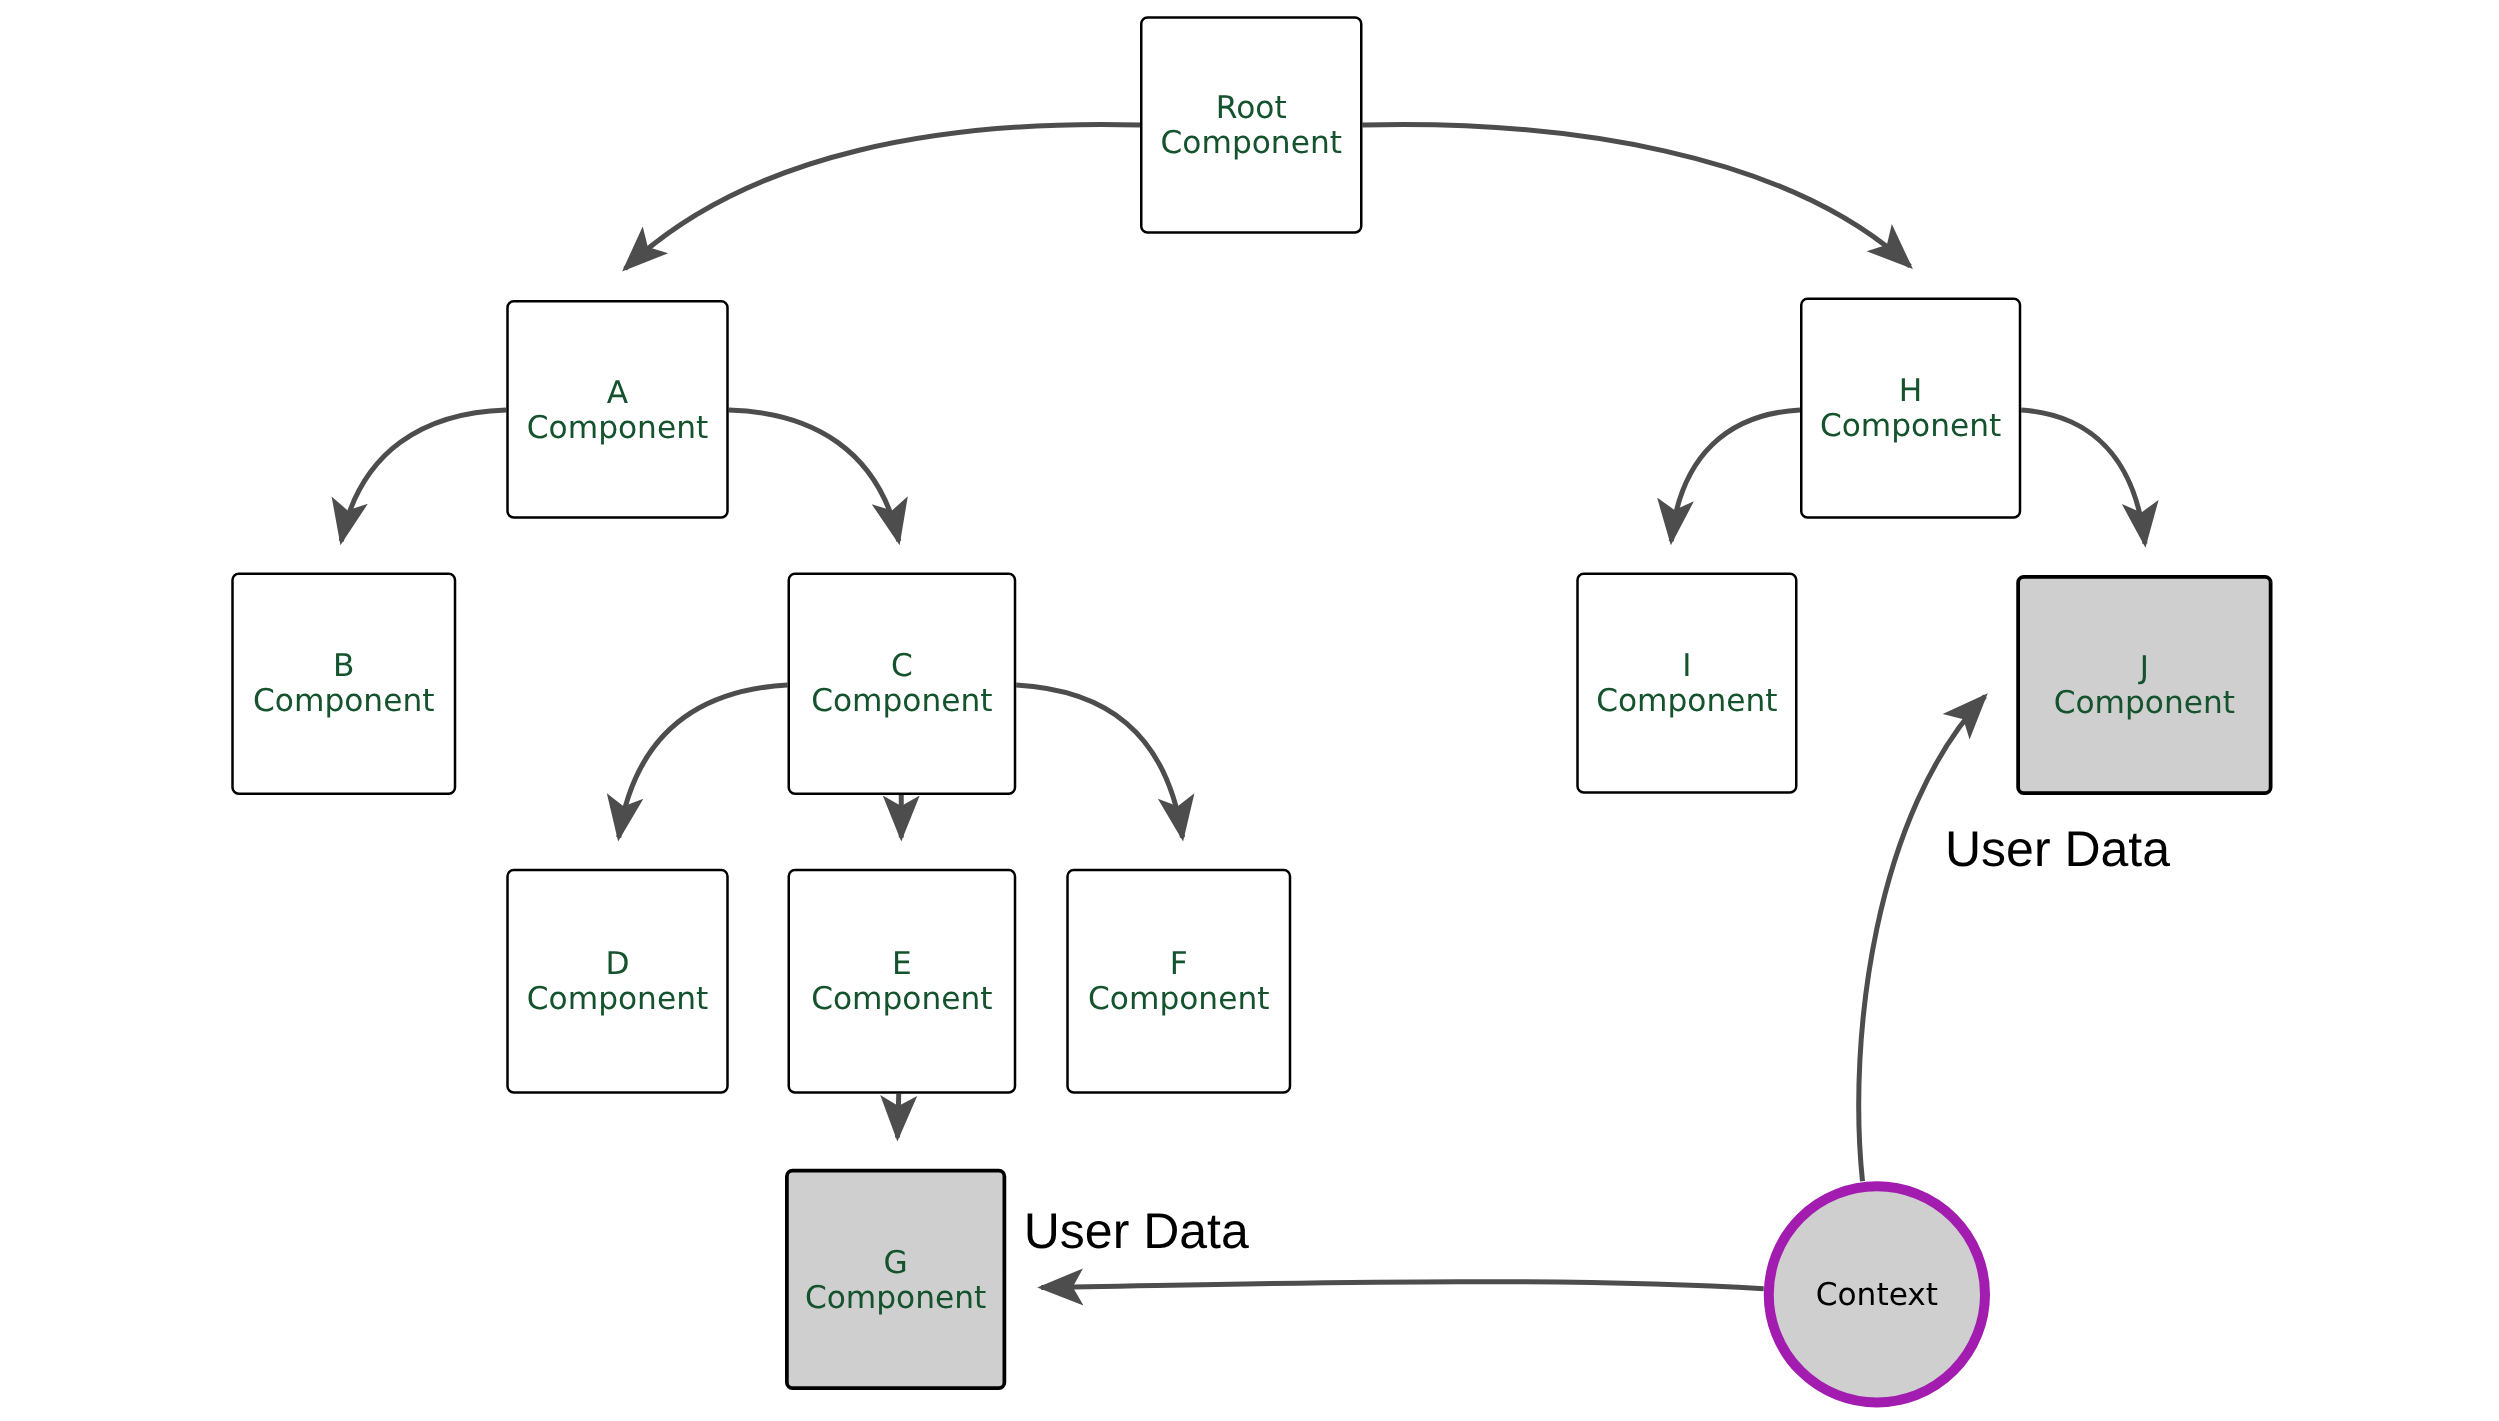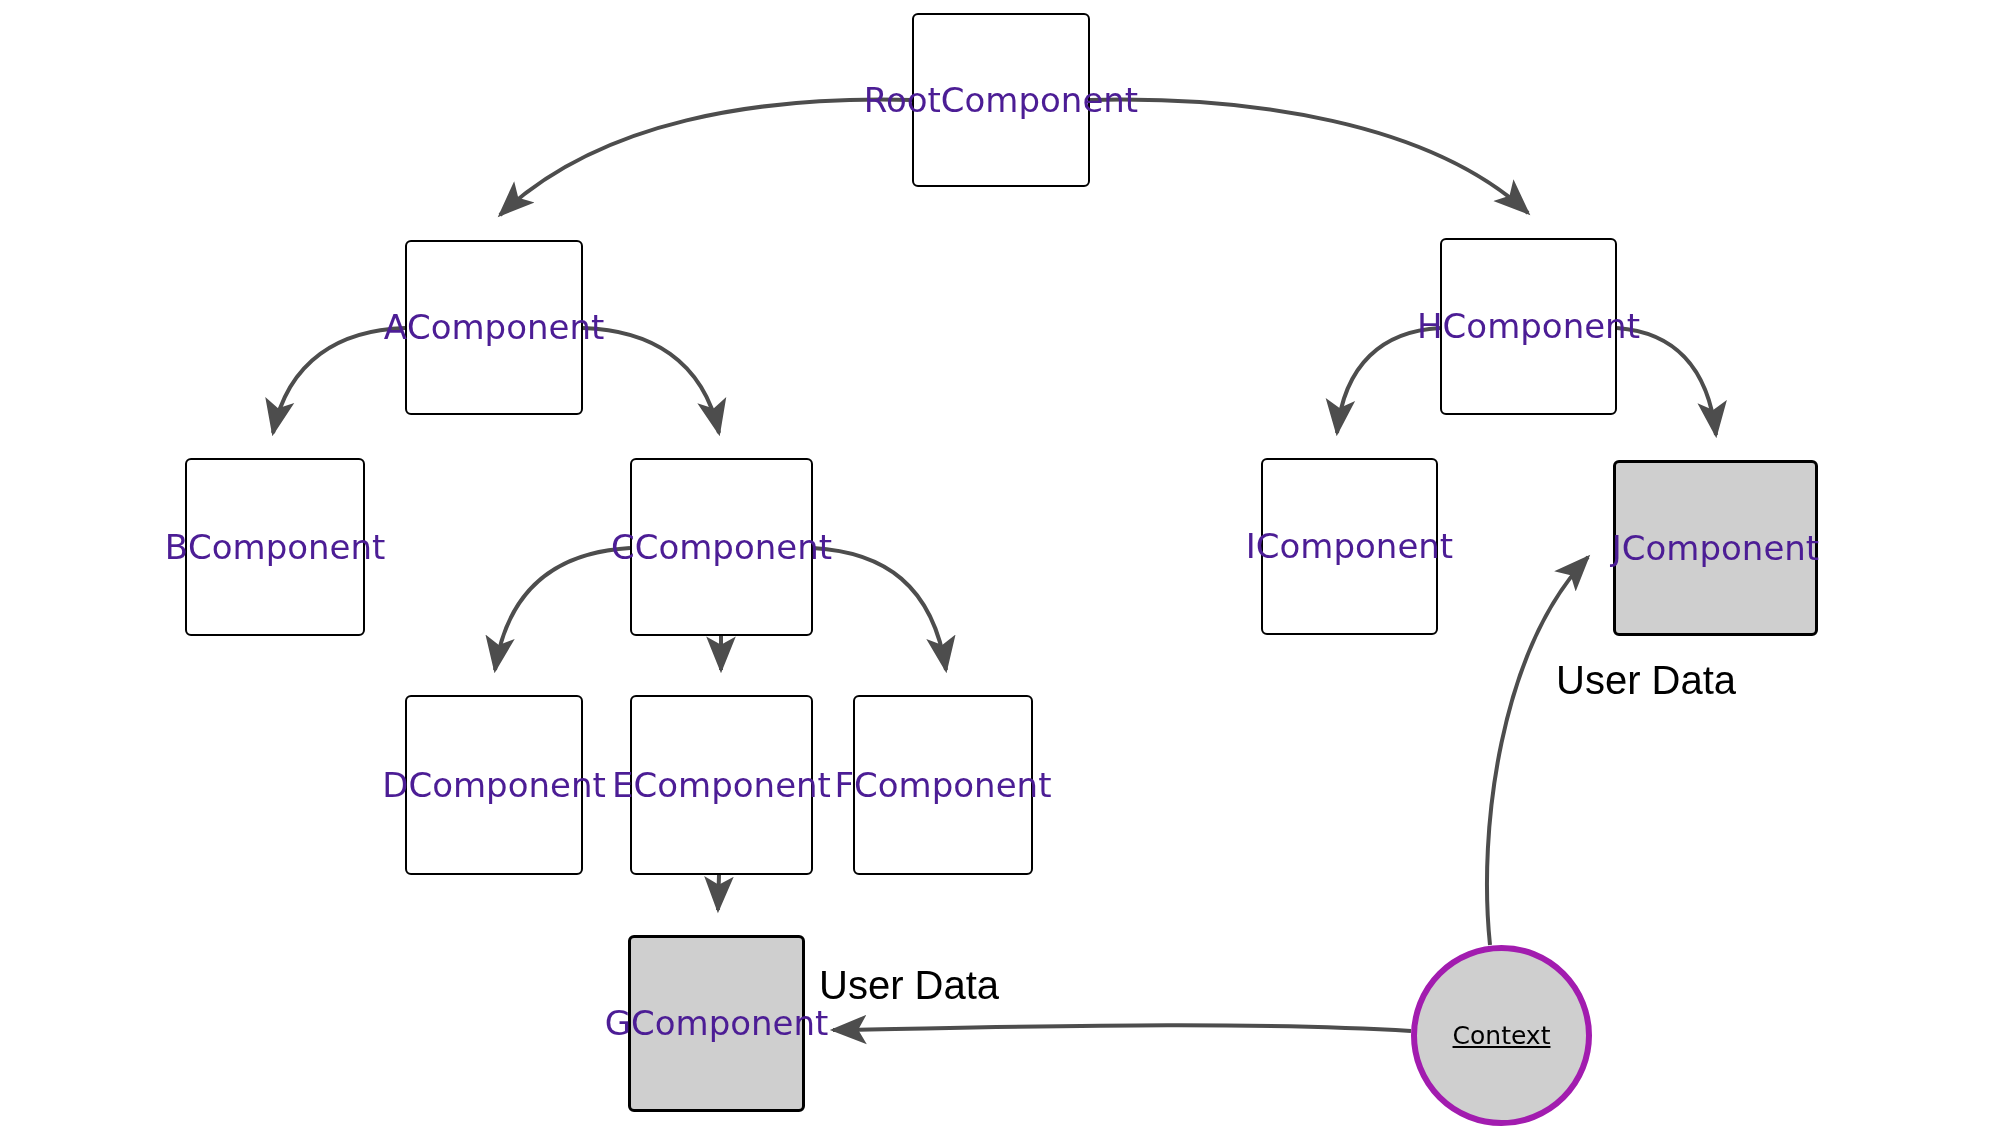--- a/index.html
+++ b/index.html
@@ -18,51 +18,50 @@
   #edges {
     position: absolute;
     left: 0; top: 0;
     width: 1999px;
     height: 1137px;
   }
   .node {
     position: absolute;
     box-sizing: border-box;
     display: flex;
-    flex-direction: row;
+    flex-direction: column;
     align-items: center;
     justify-content: center;
     background: #ffffff;
     border: 2px solid #000000;
     border-radius: 6px;
-    color: #4c1d95;
+    color: #14532d;
     font-family: "DejaVu Sans", sans-serif;
-    font-size: 34px;
+    font-size: 25px;
     line-height: 1.12;
     z-index: 3;
   }
   .node.shaded {
     background: #cfcfcf;
     border-width: 3px;
   }
   .node .ln { display: block; white-space: nowrap; }
   .circle-node {
     position: absolute;
     box-sizing: border-box;
     border-radius: 50%;
     background: #cfcfcf;
-    border: 6px solid #a21caf;
+    border: 8px solid #a21caf;
     display: flex;
     align-items: center;
     justify-content: center;
     font-family: "DejaVu Sans", sans-serif;
     font-size: 25px;
     color: #000000;
     z-index: 3;
-    text-decoration: underline;
   }
   .edge-label {
     position: absolute;
     font-family: "Liberation Sans", sans-serif;
     font-size: 40px;
     color: #000000;
     white-space: nowrap;
     z-index: 4;
   }
 </style>

